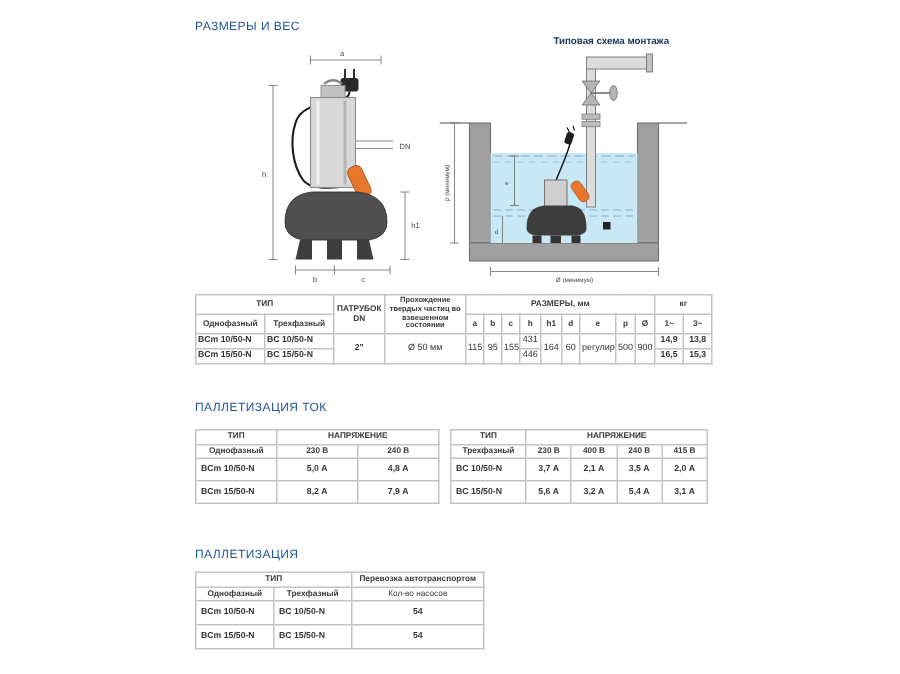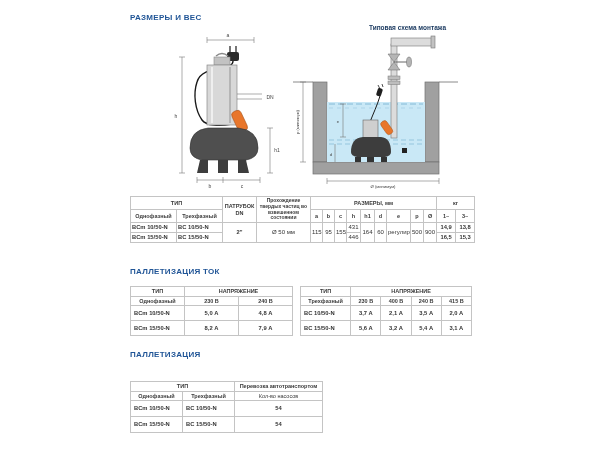--- a/index.html
+++ b/index.html
@@ -1,21 +1,21 @@
 <!DOCTYPE html>
 <html><head>
 <meta charset="utf-8">
 <style>
   html,body{margin:0;padding:0;}
   body{
     width:600px;height:449px;position:relative;background:#ffffff;
     font-family:"Liberation Sans",sans-serif;color:#333;overflow:hidden;
   }
   .sec-title{
-    position:absolute;font-size:8px;font-weight:bold;color:#1f5496;letter-spacing:.3px;
+    position:absolute;font-size:8px;font-weight:normal;color:#1f5496;letter-spacing:.3px;
   }
   .scheme-title{
     position:absolute;left:355px;top:24px;width:105px;text-align:center;
     font-size:6.5px;font-weight:bold;color:#17365d;
   }
   table{border-collapse:collapse;table-layout:fixed;background:#fff;}
   td,th{
     border:1px solid #c4c4c4;text-align:center;vertical-align:middle;
     padding:1px 2px;font-size:6px;line-height:1.2;overflow:hidden;
   }
@@ -320,21 +320,21 @@
   <tr style="height:15px">
     <td class="model">BC 15/50-N</td>
     <td class="val">5,6 А</td>
     <td class="val">3,2 А</td>
     <td class="val">5,4 А</td>
     <td class="val">3,1 А</td>
   </tr>
 </tbody>
   </table>
 
-<div class="sec-title" style="left:130px;top:350px">ПАЛЛЕТИЗАЦИЯ</div>
+<div class="sec-title" style="left:130px;top:365px">ПАЛЛЕТИЗАЦИЯ</div>
 
 <table class="t3">
   <colgroup>
       <col style="width:52px">
       <col style="width:52px">
       <col style="width:88px">
     </colgroup>
   <tbody>
       <tr>
     <th colspan="2">ТИП</th>

